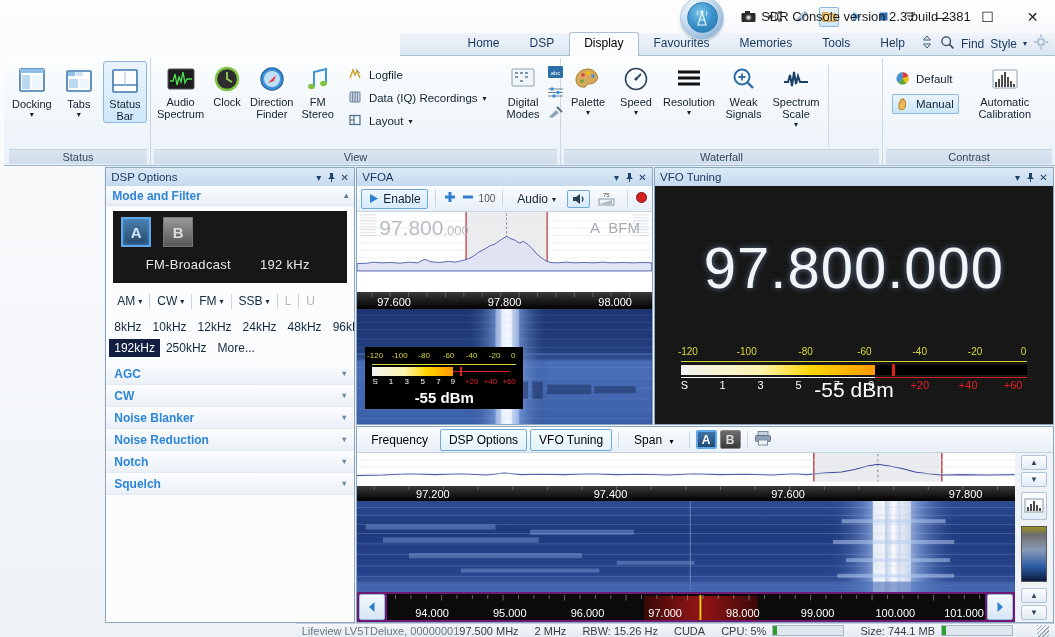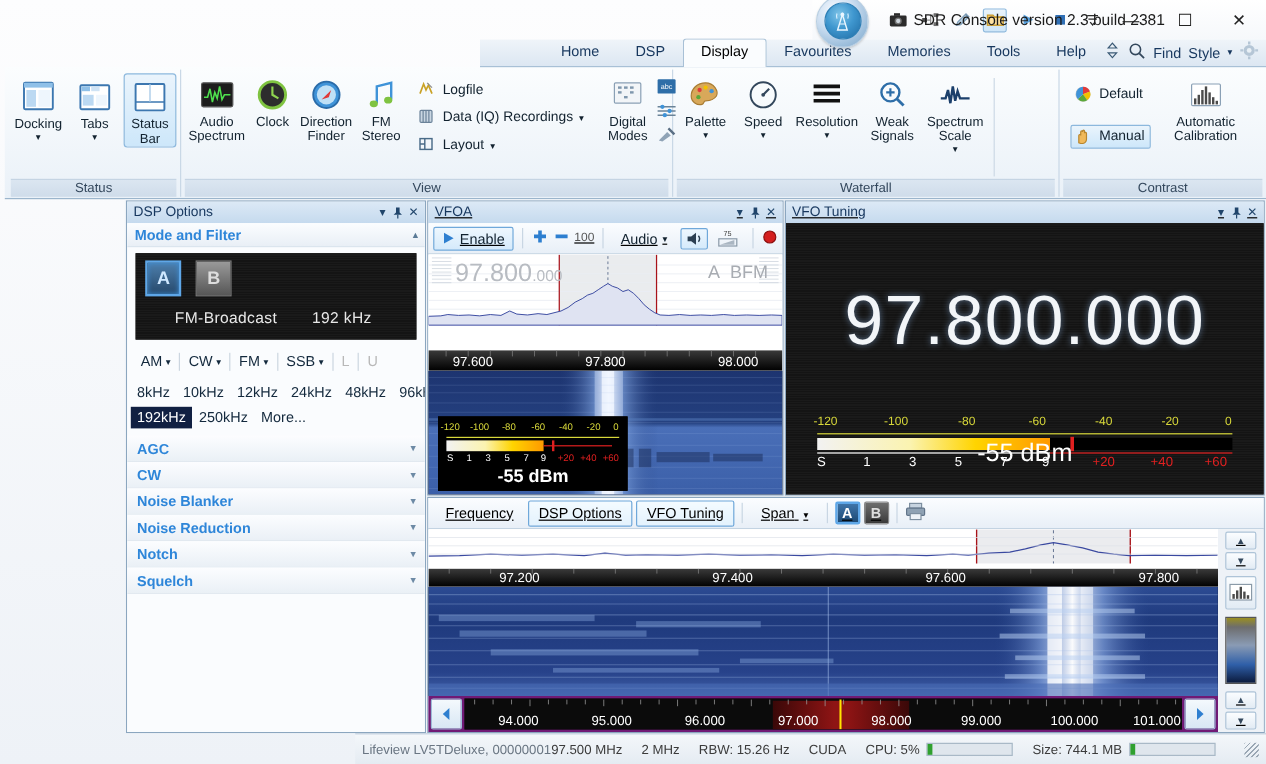--- a/index.html
+++ b/index.html
@@ -109,21 +109,21 @@
   .bw { padding: 2px 5px; }
   .bw.sel { background: #112042; color: #fff; }
   .acc-list { margin-top: 6px; }
   .acc-item { height: 22px; display: flex; align-items: center; padding: 0 8px; font-size: 12px;
               font-weight: bold; color: #2e86d9;
               background: linear-gradient(#fcfdff,#eaf0f6); border-bottom: 1px solid #e2e9f0;
               margin-bottom: 0; }
   .acc-item .ar { margin-left: auto; color: #6d8aa5; font-size: 8px; }
 
   
-  .rightside { flex: 1; display: flex; flex-direction: column; margin: 0 1px 0 1px; text-decoration: underline; }
+  .rightside { flex: 1; display: flex; flex-direction: column; margin: 0 1px 0 1px; }
   .toprow { height: 288px; display: flex; }
   .vfoa { flex: 1; }
   .vfoa-tools { height: 26px; display: flex; align-items: center; gap: 4px; padding: 0 4px;
                 background: linear-gradient(#fbfdff,#e8eff7); border-bottom: 1px solid #c3d3e2; }
   .tbtn { display: flex; align-items: center; gap: 4px; padding: 2px 6px; border: 1px solid transparent;
           border-radius: 2px; font-size: 12px; color: #12222f; }
   .tbtn.sel { border-color: #6fa8da; background: linear-gradient(#eef7fe,#d5eafb); }
   .tsep { width: 1px; height: 17px; background: #c9d6e3; margin: 0 3px; }
 
   
@@ -176,21 +176,21 @@
   .bm-right { width: 38px; display: flex; flex-direction: column; align-items: center;
               padding: 2px 0; gap: 2px; background: #eef2f7; }
   .sbtn { width: 26px; height: 15px; display:flex;align-items:center;justify-content:center;
           font-size: 8px; background: linear-gradient(#fbfdff,#e2ebf4); border: 1px solid #aec4d8;
           border-radius: 2px; color: #33475c; }
   .sbtn.big { height: 28px; }
   .palprev { width: 26px; height: 56px; border: 1px solid #555;
              background: linear-gradient(180deg,#9a8f22 0%,#6d6d6d 14%,#8a9bb4 42%,#2f5fa8 72%,#0b1a3c 100%); }
 
   
-  .status { height: 26px; display: flex; align-items: center; font-size: 11px; color: #3b3b3b;
+  .status { height: 14px; display: flex; align-items: center; font-size: 11px; color: #3b3b3b;
             background: linear-gradient(#f4f7fa,#e4ebf2); border-top: 1px solid #c2d0de; padding: 0 6px; }
   .status .left { color: #6a7683; }
   .status .items { margin-left: auto; display: flex; align-items: center; gap: 16px; }
   .pbar { width: 72px; height: 11px; background: #dfe6ed; border: 1px solid #a9b9c7; position: relative; }
   .pbar i { position: absolute; left: 0; top: 0; bottom: 0; background: #2fa02f; display: block; }
   .grip { width: 12px; height: 12px; margin-left: 8px;
           background-image: repeating-linear-gradient(135deg,#9aa7b4 0 1px,transparent 1px 3px); }
 </style>
 </head>
 <body>
@@ -527,21 +527,21 @@
           <span>Scale</span>
           <span class="caret">▾</span>
         </div>
         <div class="sep"></div>
       </div>
       <div class="group-label">Waterfall</div>
     </div>
 
     <div class="group" style="width:172px;border-right:none">
       <div class="group-items" style="padding-left:4px">
-        <div class="smallcol" style="gap:15px;padding-top:8px">
+        <div class="smallcol" style="gap:5px;padding-top:8px">
           <div class="smallbtn">
             <span class="mini">
               <svg width="15" height="15" viewBox="0 0 15 15">
                   <circle cx="7.5" cy="7.5" r="6.3" fill="#ccc"></circle>
                   <path d="M7.5 1.2 A6.3 6.3 0 0 1 13.3 5.3 L7.5 7.5 Z" fill="#e03a3a"></path>
                   <path d="M13.3 5.3 A6.3 6.3 0 0 1 11 12.5 L7.5 7.5 Z" fill="#f2c200"></path>
                   <path d="M11 12.5 A6.3 6.3 0 0 1 3.2 11.5 L7.5 7.5 Z" fill="#5aa83a"></path>
                   <path d="M3.2 11.5 A6.3 6.3 0 0 1 7.5 1.2 L7.5 7.5 Z" fill="#3f93d8"></path>
                 </svg>
             </span>

